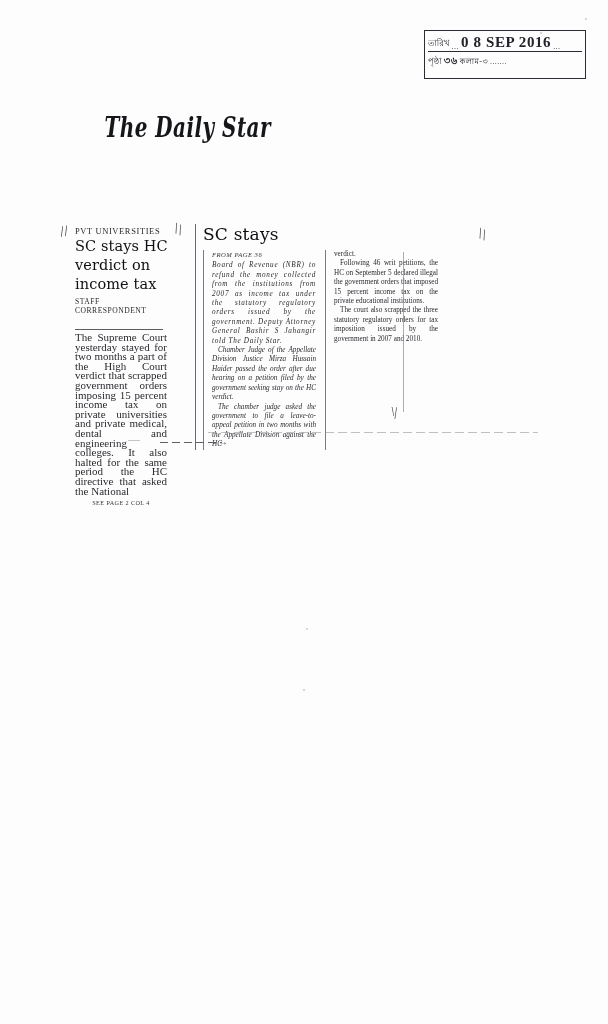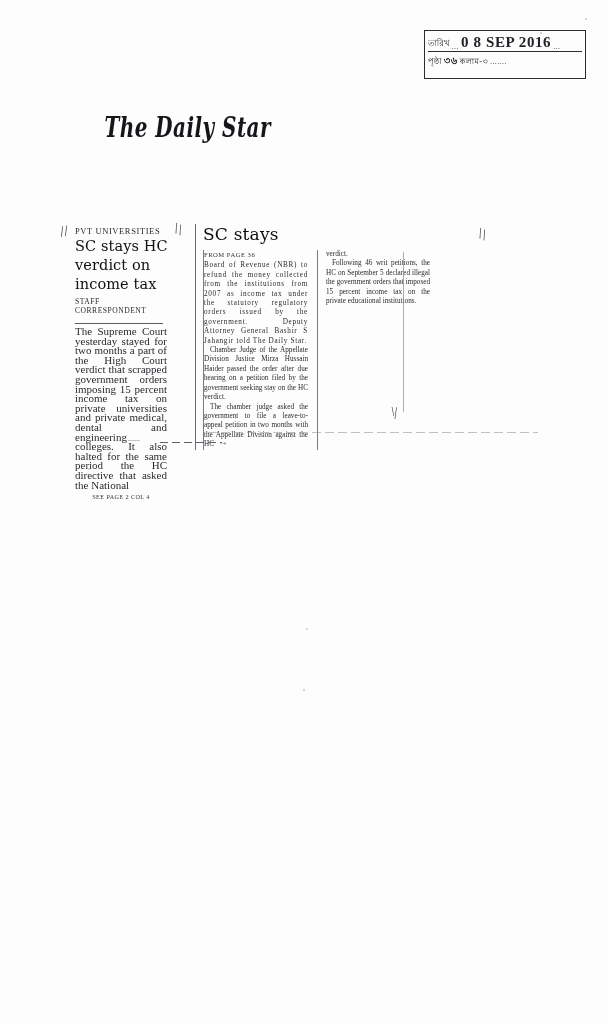--- a/index.html
+++ b/index.html
@@ -124,21 +124,21 @@
     margin: 0 0 2px 17px;
     letter-spacing: 0.1px;
   }
   .byline {
     font-family: "Liberation Serif", serif;
     font-size: 7.6px;
     letter-spacing: 0.5px;
     color: #2b2b31;
     margin: 3px 0 3px 17px;
     border-bottom: 0.7px solid #5c5c62;
-    padding-bottom: 8px;
+    padding-bottom: 14px;
     width: 88px;
   }
   .body-left {
     font-family: Liberation Serif, serif;
     font-size: 11px;
     line-height: 9.6px;
     text-align: justify;
     color: #2a2a30;
     margin-left: 17px;
     width: 92px;
@@ -188,21 +188,21 @@
     gap: 9px;
   }
   .jcol {
     width: 100px;
     font-family: "Liberation Serif", serif;
     font-size: 7.2px;
     line-height: 9.4px;
     text-align: justify;
     color: #2a2a30;
   }
-  .jcol.mid { border-left: 0.8px solid #7a7a80; width: 104px; }
+  .jcol.mid { border-left: 0.8px solid #7a7a80; padding-left: 8px; width: 104px; font-style: italic; }
   .jcol.right { border-left: 0.8px solid #7a7a80; padding-left: 8px; width: 104px; }
   .from {
     font-size: 6.6px;
     letter-spacing: 0.5px;
     text-transform: uppercase;
     margin-bottom: 2px;
     color: #33333a;
   }
   .lead-spaced {
     letter-spacing: 0.7px;
@@ -315,20 +315,21 @@
       <div class="jump-cols">
         <div class="jcol mid">
           <div class="from">FROM PAGE 36</div>
           <p class="para first lead-spaced">Board of Revenue (NBR) to refund the money collected from the institutions from 2007 as income tax under the statutory regulatory orders issued by the government. Deputy Attorney General Bashir S Jahangir told The Daily Star.</p>
           <p class="para">Chamber Judge of the Appellate Division Justice Mirza Hussain Haider passed the order after due hearing on a petition filed by the government seeking stay on the HC verdict.</p>
           <p class="para">The chamber judge asked the government to file a leave-to-appeal petition in two months with the Appellate Division against the HC</p>
         </div>
         <div class="jcol right">
           <p class="para first">verdict.</p>
           <p class="para">Following 46 writ petitions, the HC on September 5 declared illegal the government orders that imposed 15 percent income tax on the private educational institutions.</p>
+          <p class="para">The court also scrapped the three statutory regulatory orders for tax imposition issued by the government in 2007 and 2010.</p>
         </div>
       </div>
     </div>
 
     <div class="vline-right"></div>
     <div class="edge-bottom"></div>
     <div class="edge-left-tick"></div>
     <div class="edge-dashes"></div>
     <span class="arrow">→</span>
     <span class="pen-tick">\|</span>

